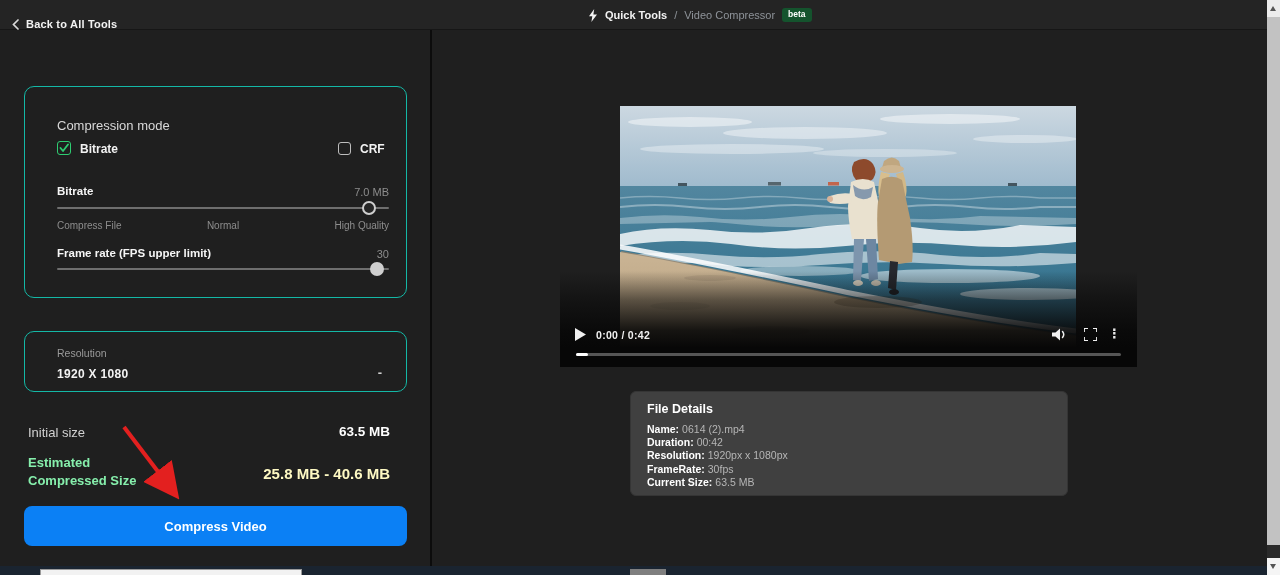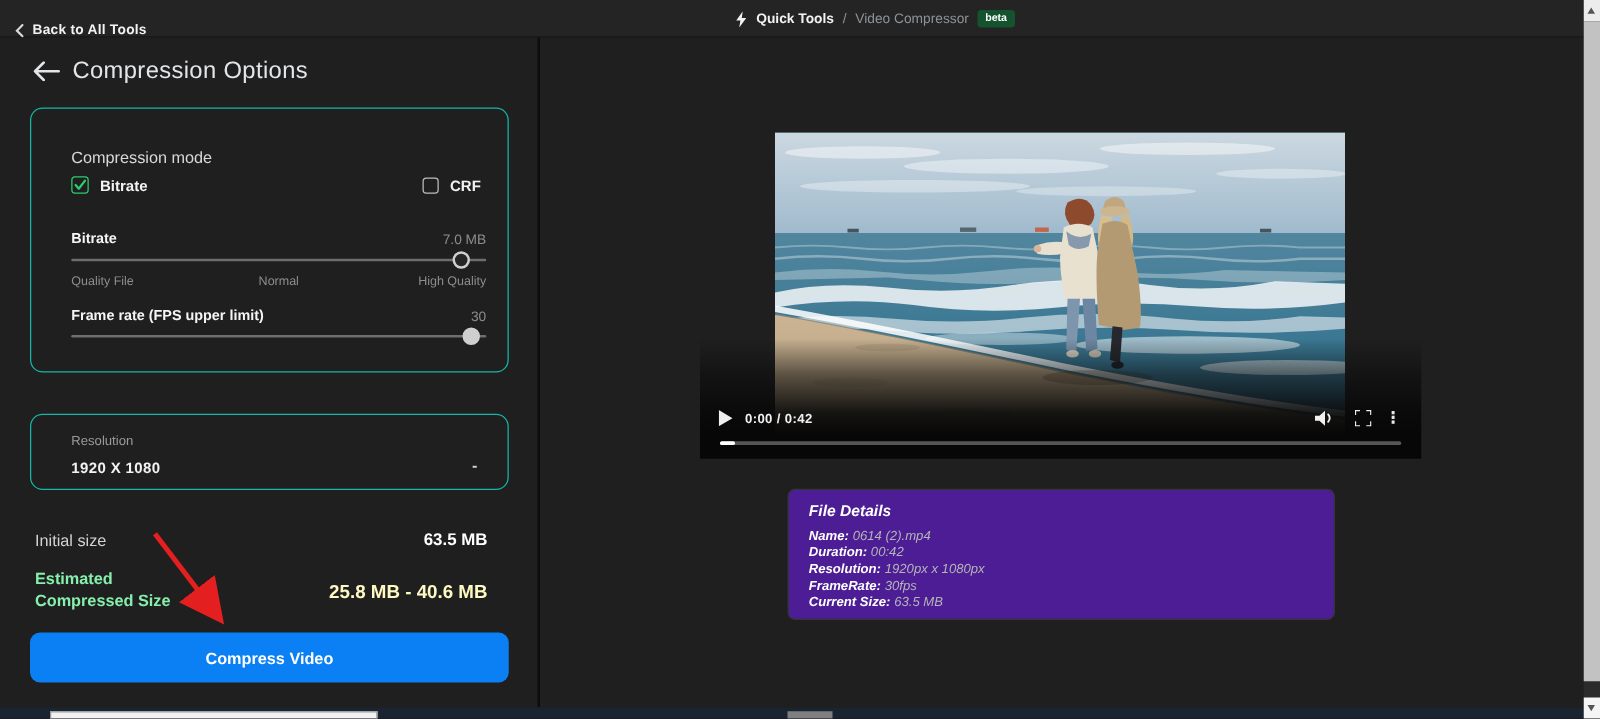--- a/index.html
+++ b/index.html
@@ -66,21 +66,21 @@
   .ctrl-row { position:absolute; left:0; right:0; top:222px; height:24px; }
   .play-btn { position:absolute; left:15px; top:5px; cursor:pointer; }
   .time-txt { position:absolute; left:36px; top:6px; color:#f0f0f0; font-size:10.5px; font-weight:bold; letter-spacing:.3px; }
   .vol-btn { position:absolute; right:70px; top:5px; cursor:pointer; }
   .fs-btn { position:absolute; right:40px; top:5px; cursor:pointer; }
   .menu-btn { position:absolute; right:16px; top:4px; cursor:pointer; color:#e8e8e8; font-size:13px; font-weight:bold; line-height:14px; }
   .prog { position:absolute; left:16px; right:16px; bottom:11px; height:3px; background:rgba(255,255,255,.32); border-radius:2px; cursor:pointer; }
   .prog .played { position:absolute; left:0; top:0; height:3px; width:12px; background:#fff; border-radius:2px; }
 
   
-  .fdcard { position:absolute; left:630px; top:391px; width:438px; height:105px; background:#4c1d95; border:1px solid #353535; border-radius:6px;font-style:italic; }
+  .fdcard { position:absolute; left:630px; top:391px; width:438px; height:105px; background:#404040; border:1px solid #353535; border-radius:6px; }
   .fd-title { position:absolute; left:16px; top:10px; color:#fff; font-size:12.5px; font-weight:bold; }
   .fd-rows { position:absolute; left:16px; top:31px; right:10px; }
   .fd-row { font-size:10.5px; line-height:13.2px; color:#b5b5b5; }
   .fd-row b { color:#fff; margin-right:3px; }
 
   
   .vscroll { position:absolute; right:0; top:0; width:13px; height:575px; background:#2b2b2b; }
   .sbtn { position:absolute; left:0; width:13px; height:17px; background:#ececec; cursor:pointer; }
   .sbtn.up { top:0; }
   .sbtn.down { top:558px; background:#f5f5f5; }
@@ -112,26 +112,20 @@
       </svg>
       <span class="qt">Quick Tools</span>
       <span class="sep">/</span>
       <span class="tool">Video Compressor</span>
       <span class="badge">beta</span>
     </div>
   </div>
 
   <div class="vdivider"></div>
 
-  <div class="panel-title">
-    <svg width="22" height="16" viewBox="0 0 22 16">
-      <path d="M9,1 L2,8 L9,15 M2,8 L21,8" fill="none" stroke="#e3e6e8" stroke-width="2" stroke-linecap="round" stroke-linejoin="round"></path>
-    </svg>
-    <span>Compression Options</span>
-  </div>
 
   <div class="card mode">
     <div class="mode-label">Compression mode</div>
 
     <div class="opt-row">
       <div class="chk green">
         <svg width="10" height="10" viewBox="0 0 10 10">
           <polyline points="1.5,5 4,8 9,1.5" fill="none" stroke="#2ecc71" stroke-width="1.8" stroke-linecap="round" stroke-linejoin="round"></polyline>
         </svg>
       </div>
@@ -139,21 +133,21 @@
       <div class="chk empty"></div>
       <span class="opt-label c">CRF</span>
     </div>
 
     <div class="sl-label" style="top:98px">Bitrate</div>
     <div class="sl-value" style="top:99px">7.0 MB</div>
     <div class="track" style="top:120px">
       <div class="thumb ring" style="left:305px"></div>
     </div>
     <div class="tier">
-      <span class="t1">Quality File</span>
+      <span class="t1">Compress File</span>
       <span class="t2">Normal</span>
       <span class="t3">High Quality</span>
     </div>
 
     <div class="sl-label" style="top:160px">Frame rate (FPS upper limit)</div>
     <div class="sl-value" style="top:161px">30</div>
     <div class="track" style="top:181px">
       <div class="thumb fill" style="left:313px"></div>
     </div>
   </div>

